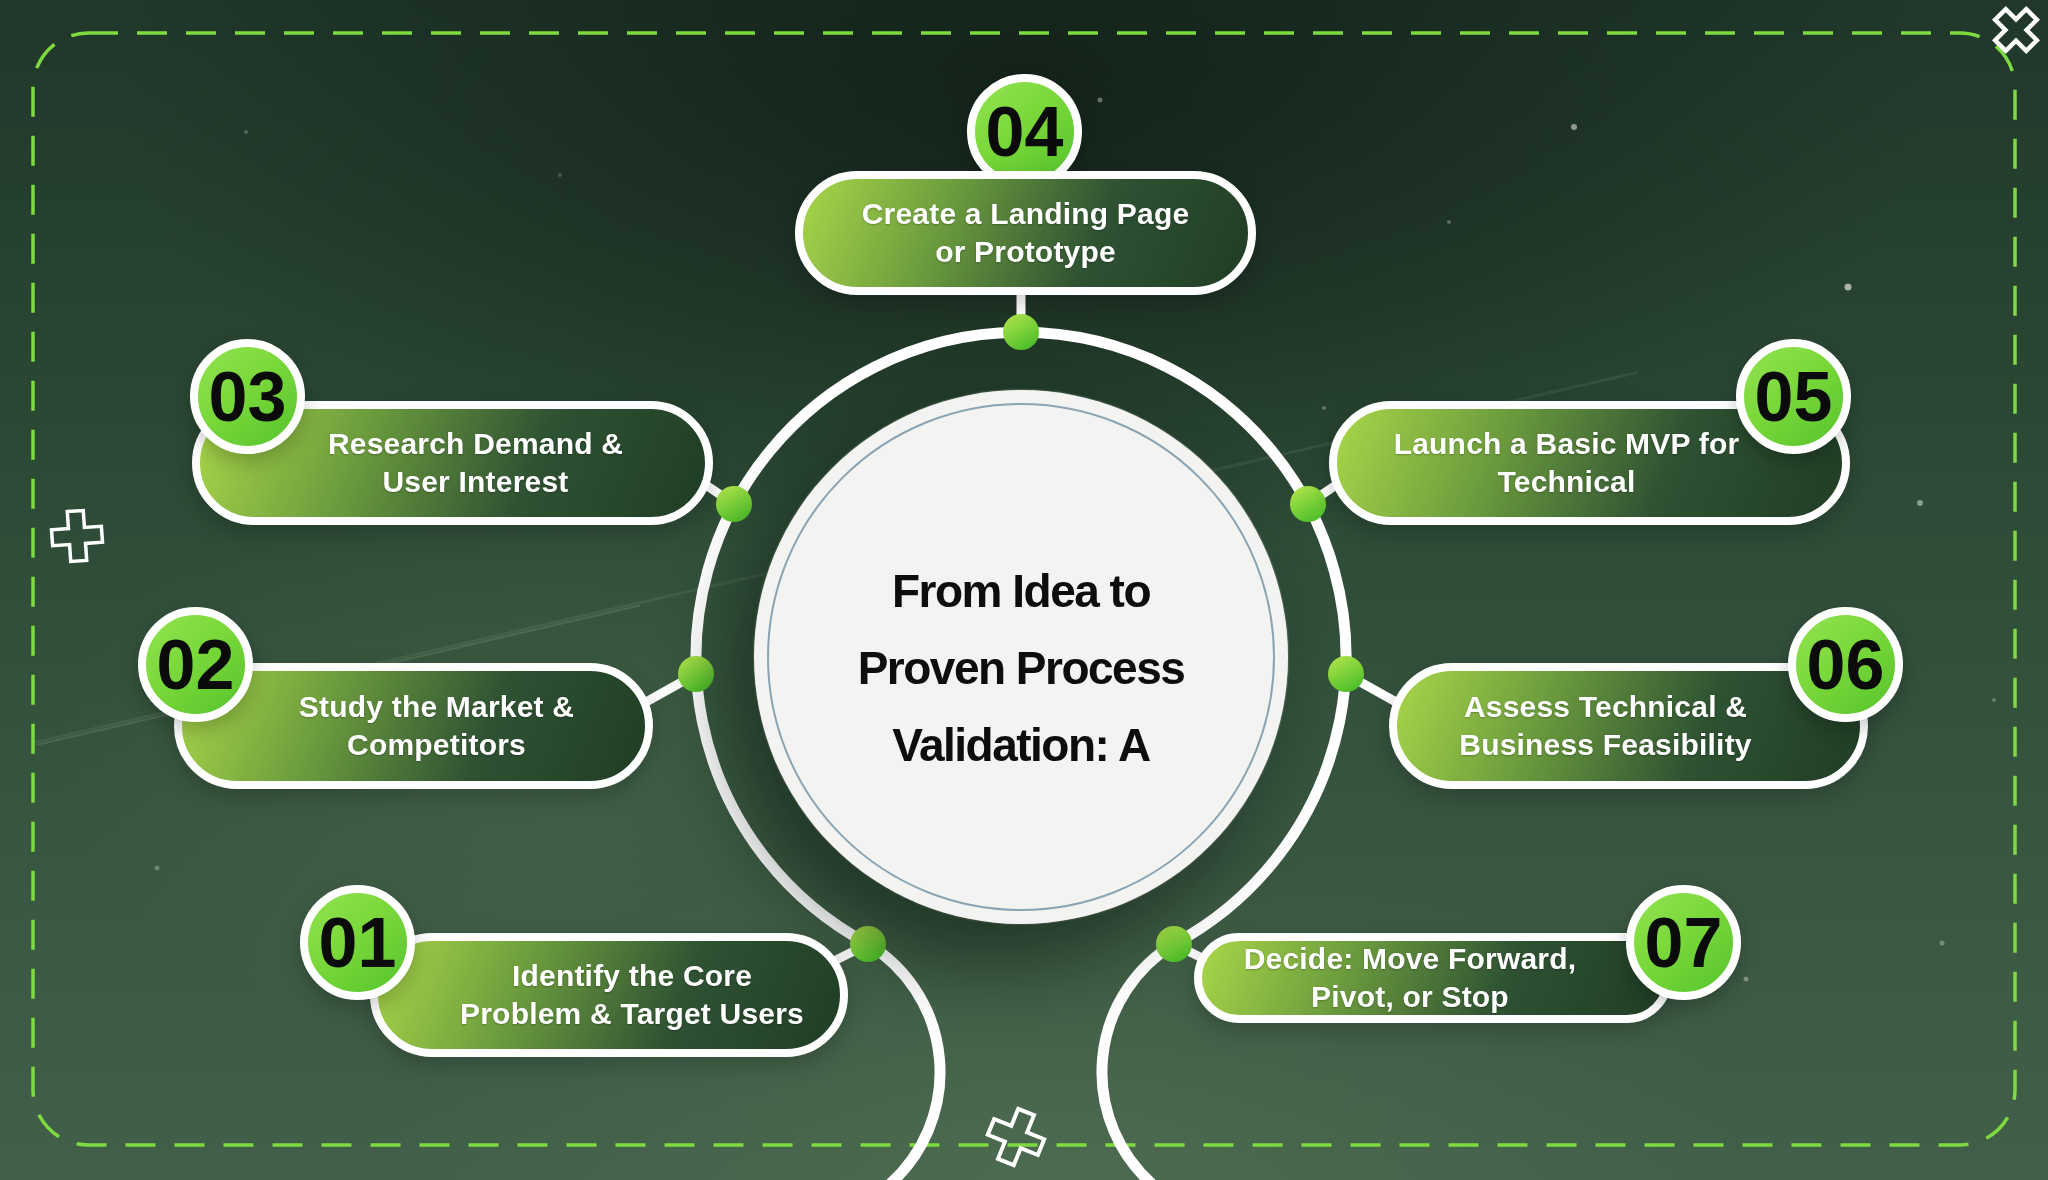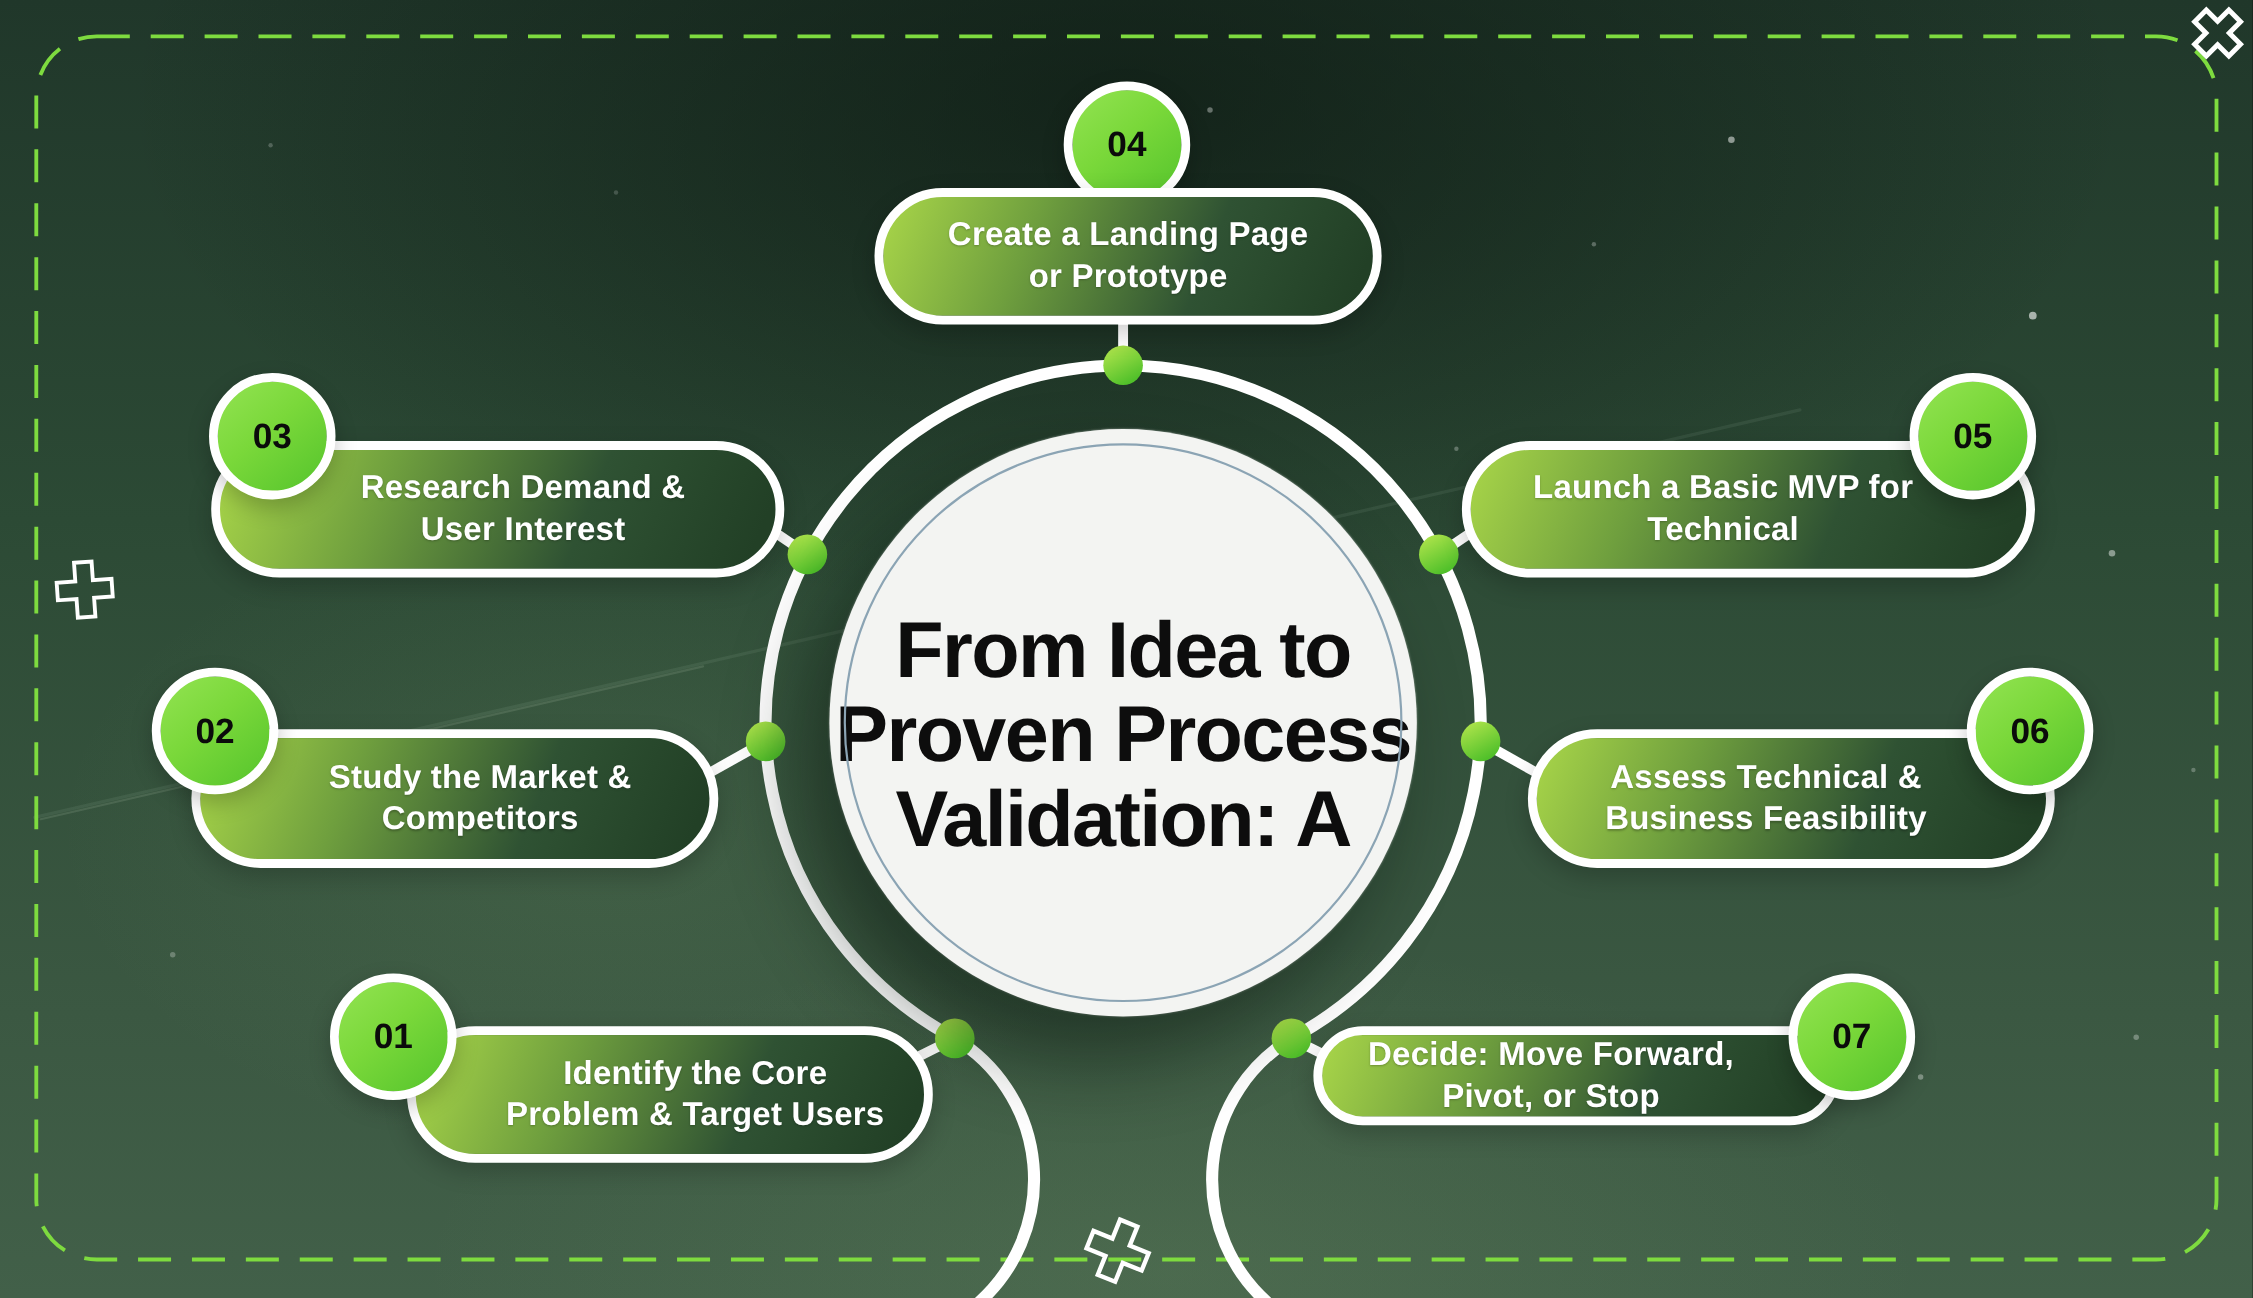--- a/index.html
+++ b/index.html
@@ -25,21 +25,21 @@
     background:#f3f4f2;z-index:15;
     box-shadow:-28px 40px 70px rgba(4,16,9,0.45), 0 0 2px rgba(255,255,255,0.6);
     display:flex;align-items:center;justify-content:center;
   }
   .center-circle::after{
     content:"";position:absolute;left:13px;top:13px;right:13px;bottom:13px;
     border:2px solid #8ba4b4;border-radius:50%;pointer-events:none;
   }
   .center-title{
     text-align:center;color:#0d0d0d;font-weight:bold;
-    font-size:72px;line-height:77px;letter-spacing:-1.5px;padding-top:22px;
+    font-size:46px;line-height:77px;letter-spacing:-1.5px;padding-top:22px;
   }
   
   .pill{
     position:absolute;box-sizing:border-box;border:8px solid #ffffff;border-radius:64px;
     background:linear-gradient(112deg,#a9d649 0%,#6f9f3e 30%,#2f5233 65%,#224026 95%);
     display:flex;align-items:center;justify-content:center;z-index:20;
     box-shadow:0 8px 22px rgba(0,0,0,0.20);
   }
   .pill-text{
     color:#ffffff;font-weight:bold;font-size:30px;line-height:38px;text-align:center;
@@ -48,21 +48,21 @@
   .pill.pad-left .pill-text{padding-left:46px;}
   .pill.pad-right .pill-text{padding-right:46px;}
   .badge{
     position:absolute;box-sizing:border-box;width:115px;height:115px;border-radius:50%;
     border:8px solid #ffffff;z-index:30;
     background:linear-gradient(140deg,#93e352 0%,#7ad83a 45%,#55c42c 100%);
     display:flex;align-items:center;justify-content:center;
     box-shadow:0 8px 20px rgba(0,0,0,0.22);
   }
   .badge.behind{z-index:10;}
-  .badge-num{color:#0b0b0b;font-weight:bold;font-size:32px;letter-spacing:0px;}
+  .badge-num{color:#0b0b0b;font-weight:bold;font-size:70px;letter-spacing:0px;}
   
   .pill.p1{left:370px;top:933px;width:478px;height:124px;}
   .pill.p2{left:174px;top:663px;width:479px;height:126px;}
   .pill.p3{left:192px;top:401px;width:521px;height:124px;}
   .pill.p4{left:795px;top:171px;width:461px;height:124px;}
   .pill.p5{left:1329px;top:401px;width:521px;height:124px;}
   .pill.p6{left:1389px;top:663px;width:479px;height:126px;}
   .pill.p7{left:1194px;top:933px;width:478px;height:90px;}
   .badge.b1{left:300px;top:885px;}
   .badge.b2{left:138px;top:607px;}

